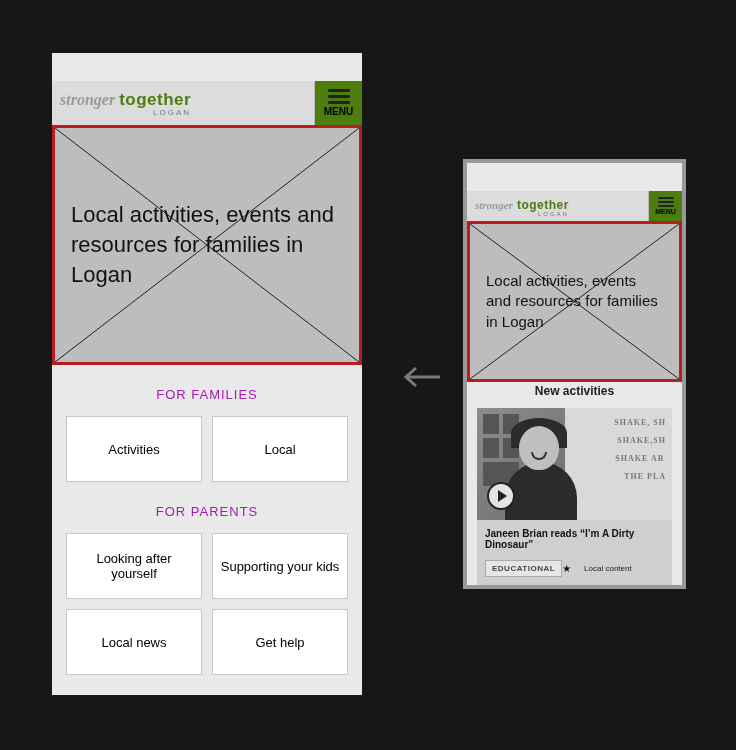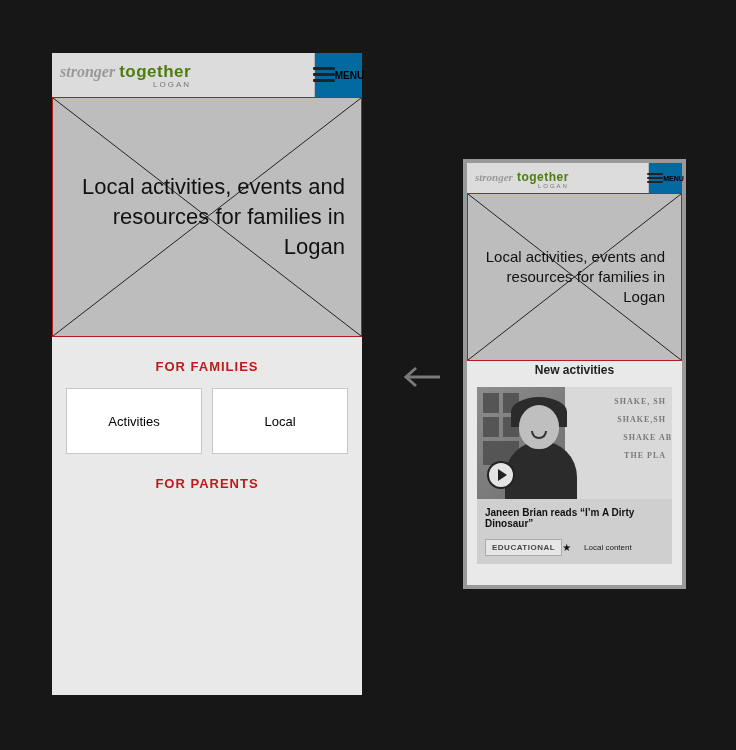--- a/index.html
+++ b/index.html
@@ -19,75 +19,76 @@
   }
   .phone-a { left: 52px; top: 53px; width: 310px; height: 642px; }
   .phone-b { left: 463px; top: 159px; width: 223px; height: 430px; border: 4px solid #999; }
 
   .topbar {
     display: flex;
     align-items: center;
     justify-content: space-between;
     background: #dcdcdc;
     padding: 0 0 0 8px;
+    margin-top: 28px;
   }
   .phone-a .topbar { height: 44px; }
   .phone-b .topbar { height: 30px; }
 
   .logo { display: flex; align-items: baseline; gap: 4px; }
   .logo-strong { color: #999; font-style: italic; font-weight: bold; font-family: "Comic Sans MS", cursive; }
   .logo-tog { color: #4d7c0f; font-weight: 700; letter-spacing: 0.5px; }
   .logo-sub { color: #777; font-size: 8px; letter-spacing: 2px; display:block; text-align:right; margin-top:-2px; }
   .phone-a .logo-strong { font-size: 16px; }
   .phone-a .logo-tog { font-size: 17px; }
   .phone-b .logo-strong { font-size: 11px; }
   .phone-b .logo-tog { font-size: 12px; }
   .phone-b .logo-sub { font-size: 6px; }
 
   .menu-btn {
-    background: #0369a1;
+    background: #4d7c0f;
     border-left: 1px solid #bbb;
     text-align: center;
     display: flex;
-    flex-direction: row;
+    flex-direction: column;
     align-items: center;
     justify-content: center;
     cursor: pointer;
     font-weight: bold;
   }
   .phone-a .menu-btn { width: 48px; height: 44px; font-size: 10px; }
   .phone-b .menu-btn { width: 34px; height: 30px; font-size: 7px; }
   .hamburger { display:flex; flex-direction:column; gap:3px; margin-bottom:2px;}
   .hamburger span { display:block; background:#222; height:3px; border-radius:1px;}
   .phone-a .hamburger span { width:22px; }
   .phone-b .hamburger { gap:2px; margin-bottom:1px;}
   .phone-b .hamburger span { width:16px; height:2px;}
 
   .hero {
     position: relative;
     background: #bdbdbd;
-    border: 1px solid #b91c1c;
+    border: 3px solid #b91c1c;
     display: flex;
     align-items: center;
     justify-content: center;
-    text-align: right;
+    text-align: left;
     overflow: hidden;
   }
   .phone-a .hero { height: 240px; }
   .phone-b .hero { height: 168px; }
   .hero svg.x { position:absolute; inset:0; width:100%; height:100%; }
   .hero-text { position: relative; z-index: 1; font-weight: 500; color:#111; padding: 0 16px; }
   .phone-a .hero-text { font-size: 22px; line-height: 1.35; }
   .phone-b .hero-text { font-size: 15px; line-height: 1.35; }
 
   .section-title {
     text-align: center;
-    color: #b91c1c;
+    color: #a21caf;
     letter-spacing: 1px;
-    font-weight: 700;
+    font-weight: 400;
   }
   .phone-a .section-title { font-size: 13px; margin: 22px 0 14px; }
   .phone-b .section-title { font-size: 12px; margin: 2px 0 10px; color:#222; font-weight:bold; letter-spacing:0;}
   .grid {
     display: grid;
     grid-template-columns: 1fr 1fr;
     gap: 10px;
     padding: 0 14px;
   }
   .tile {
@@ -118,21 +119,21 @@
     background: linear-gradient(135deg,#8c8c8c 0%, #5e5e5e 100%);
   }
   .thumb-inner {
     position:absolute; inset:0;
   }
   .poster-bg {
     position:absolute; right:0; top:0; width:55%; height:100%;
     background:#d9d9d9;
   }
   .poster-line { position:absolute; color:#7a7a7a; font-size:8px; font-weight:bold; letter-spacing:1px; font-family: "Comic Sans MS", cursive;}
-  .l1{ right:6px; top:10px;} .l2{right:6px; top:28px;} .l3{right:0; top:46px;font-family:Liberation Serif, serif;} .l4{right:6px; top:64px;}
+  .l1{ right:6px; top:10px;} .l2{right:6px; top:28px;} .l3{right:8px; top:46px;font-family:Liberation Serif, serif;} .l4{right:6px; top:64px;}
   .person {
     position:absolute; left:28px; top:14px; width:72px; height:98px;
   }
   .head { position:absolute; left:14px; top:4px; width:40px; height:44px; border-radius:50% 50% 48% 48%; background:#bfbfbf; }
   .hair { position:absolute; left:6px; top:-4px; width:56px; height:30px; border-radius:50% 50% 0 0; background:#2b2b2b;}
   .body { position:absolute; left:0; top:40px; width:72px; height:58px; background:#2b2b2b; border-radius:36px 36px 0 0;}
   .smile { position:absolute; left:26px; top:30px; width:16px; height:8px; border:2px solid #333; border-top:none; border-radius:0 0 16px 16px;}
   .frames {
     position:absolute; left:2px; top:2px; width:44px; height:106px;
     background:
@@ -196,20 +197,26 @@
         <line x1="100%" y1="0" x2="0" y2="100%" stroke="#222" stroke-width="1"></line>
       </svg>
     <div class="hero-text">Local activities, events and resources for families in Logan</div>
   </div>
   <div class="section-title">FOR FAMILIES</div>
   <div class="grid">
     <div class="tile">Activities</div>
     <div class="tile">Local</div>
   </div>
   <div class="section-title">FOR PARENTS</div>
+  <div class="grid">
+    <div class="tile">Looking after yourself</div>
+    <div class="tile">Supporting your kids</div>
+    <div class="tile">Local news</div>
+    <div class="tile">Get help</div>
+  </div>
 </div>
 
 <div class="arrow">
   <svg viewBox="0 0 42 24">
       <line x1="6" y1="12" x2="40" y2="12" stroke="#7a7a7a" stroke-width="3"></line>
       <polyline points="16,3 6,12 16,21" fill="none" stroke="#7a7a7a" stroke-width="3"></polyline>
     </svg>
 </div>
 
 <div class="phone phone-b">

